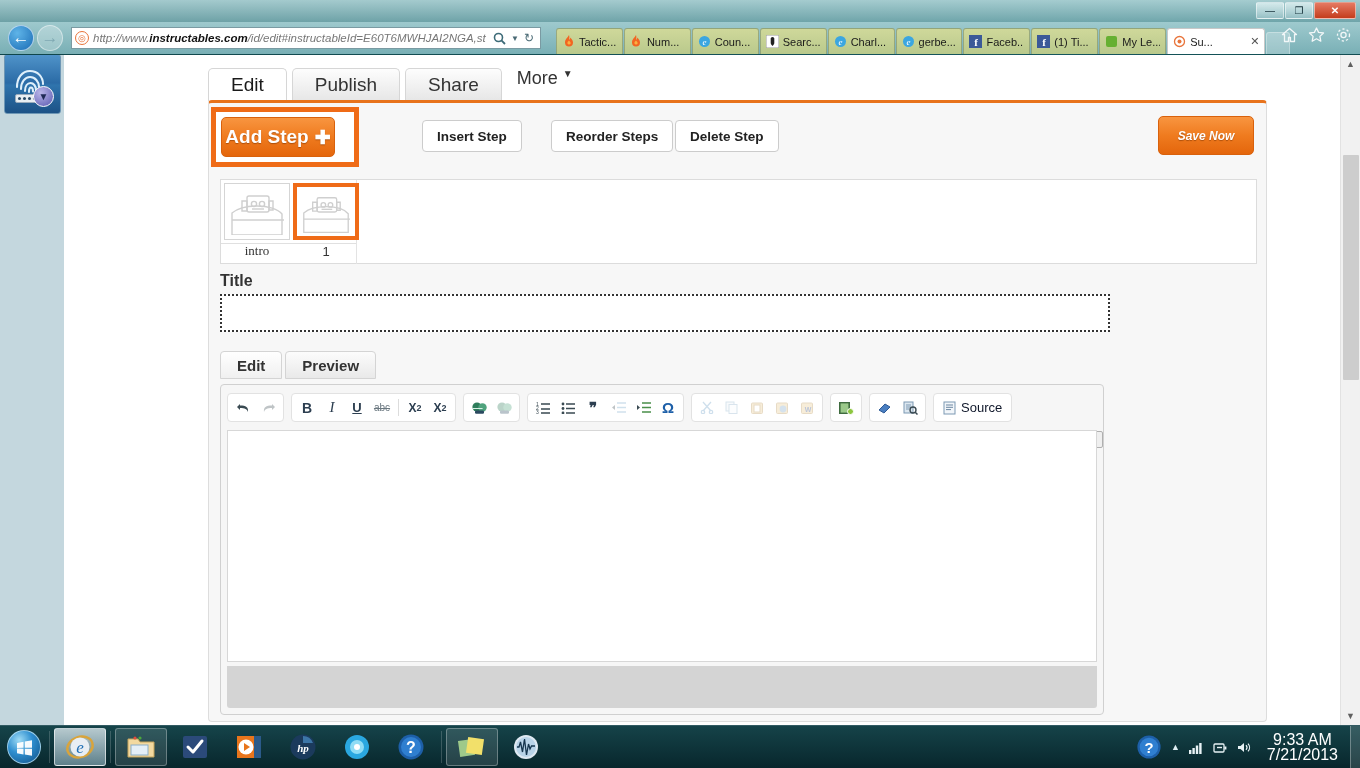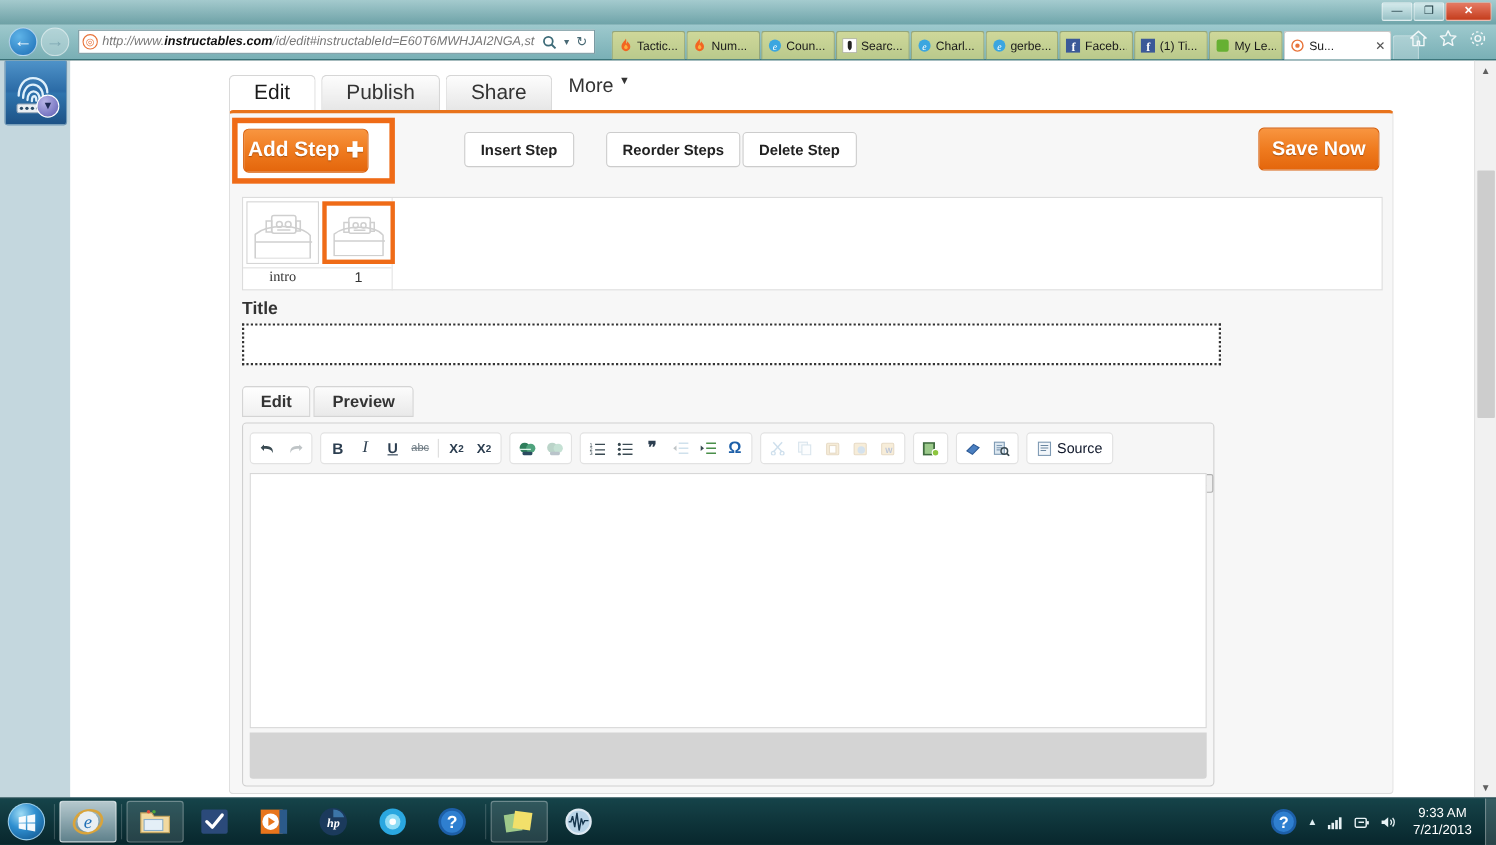--- a/index.html
+++ b/index.html
@@ -174,26 +174,27 @@
     display:flex; align-items:center; justify-content:center; gap:6px;
     text-shadow:0 1px 1px rgba(120,50,0,.55);
   }
   .btn-plain {
     position:absolute; top:17px; height:32px;
     background:#fff; border:1px solid #ccc; border-radius:4px;
     color:#222; font-size:13.5px; font-weight:bold;
     display:flex; align-items:center; justify-content:center; padding:0 14px;
   }
   .btn-savenow {
-    position:absolute; right:12px; top:13px; width:110px; height:39px;
+    position:absolute; right:12px; top:13px; width:96px; height:39px;
     background: linear-gradient(180deg,#f89540 0%,#ef7b1f 50%,#e4660c 100%);
     border:1px solid #d9610c; border-radius:5px;
-    color:#fff; font-size:18px; font-weight:bold;
+    color:#fff; font-size:12px; font-weight:bold;
     display:flex; align-items:center; justify-content:center;
     text-shadow:0 1px 1px rgba(120,50,0,.55);
+    font-style:italic;
   }
 
   
   .ib-steps {
     position:absolute; left:11px; top:76px; width:1037px; height:85px;
     background:#fff; border:1px solid #dcdcdc;
   }
   .stepcell { position:absolute; top:0; width:66px; }
   .stepthumb {
     width:66px; height:57px; margin:3px 0 0 0;
@@ -293,21 +294,21 @@
   .tb-item.active {
     background: linear-gradient(180deg, rgba(235,245,250,.75), rgba(180,215,230,.5));
     border:1px solid rgba(255,255,255,.6);
   }
   .tb-item.grouped {
     background: rgba(255,255,255,.12);
     border:1px solid rgba(255,255,255,.3);
   }
   .tb-tray { margin-left:auto; display:flex; align-items:center; gap:9px; padding-right:6px; }
   .tray-ico { font-size:13px; color:#dfeef2; }
-  .tb-clock { text-align:center; color:#fff; font-size:12px; line-height:15px; padding:0 6px; }
+  .tb-clock { text-align:center; color:#fff; font-size:16px; line-height:15px; padding:0 6px; }
   .tb-peek { width:10px; height:43px; background:rgba(255,255,255,.14);
              border-left:1px solid rgba(255,255,255,.3); }
 </style>
 </head>
 <body>
 
 <div id="desktop"></div>
 
 <div id="ie-window">
 

